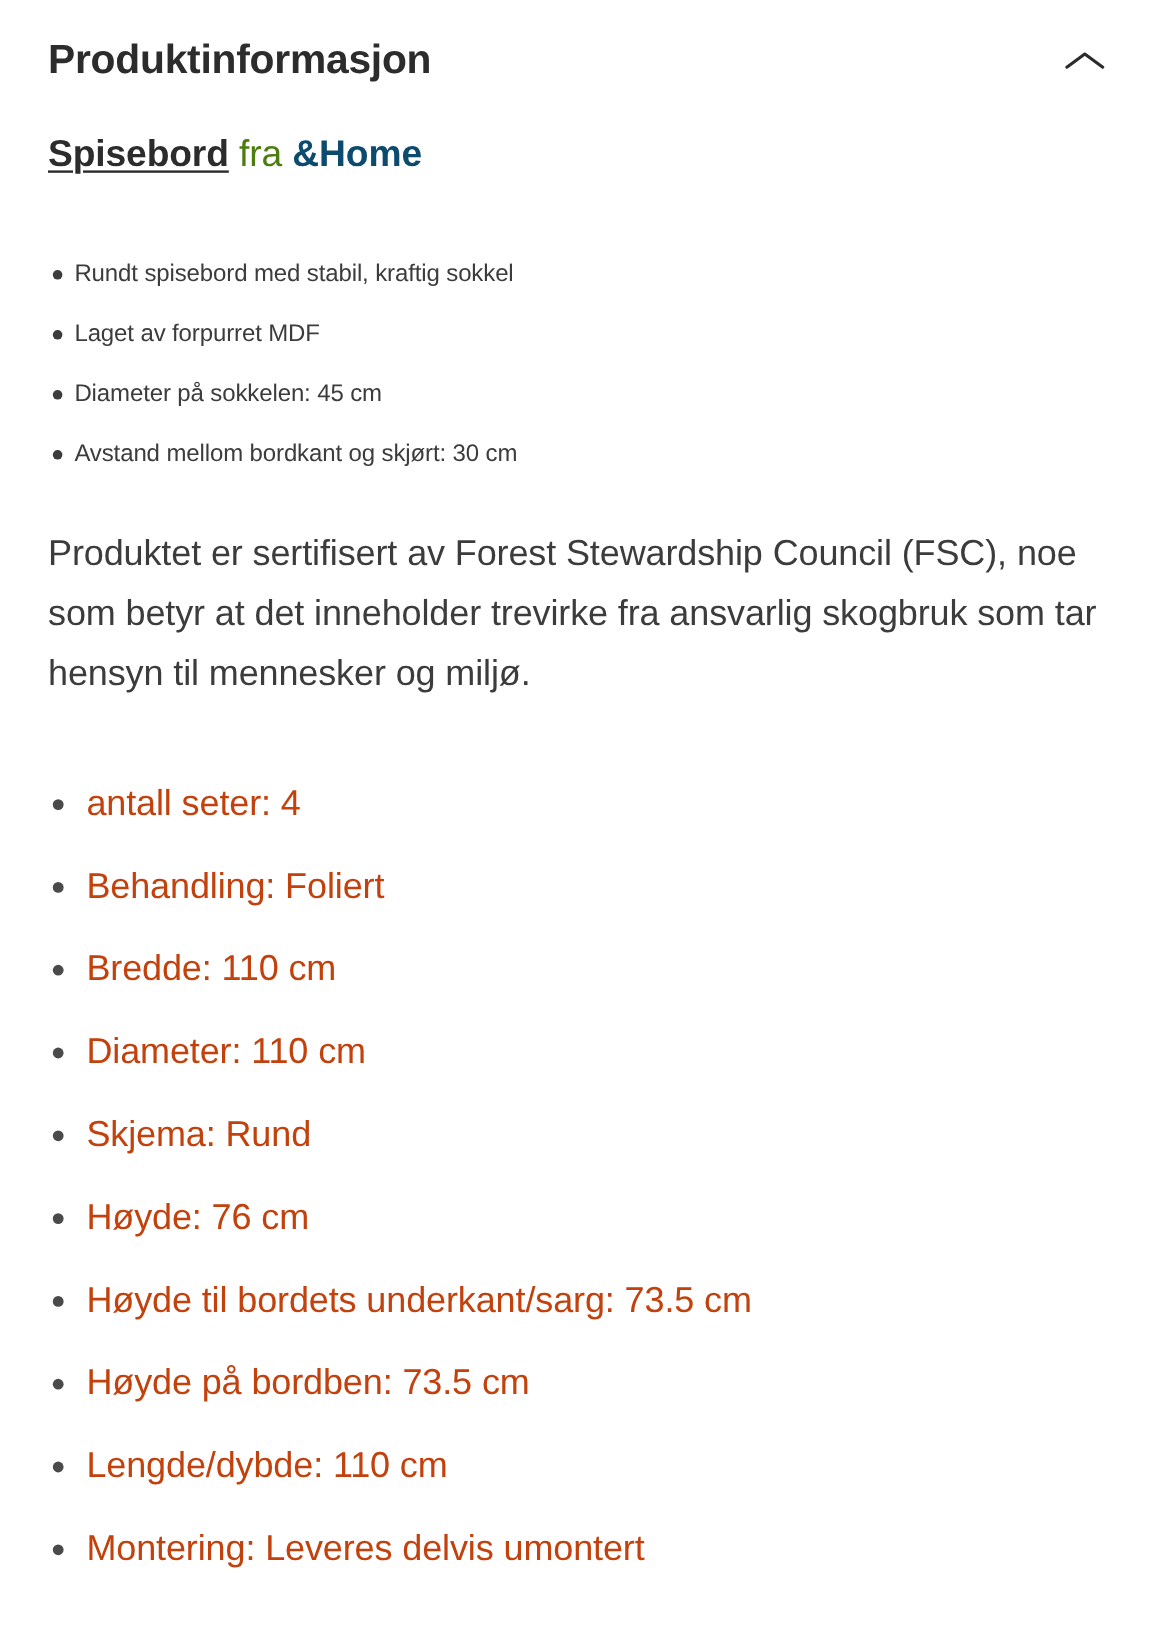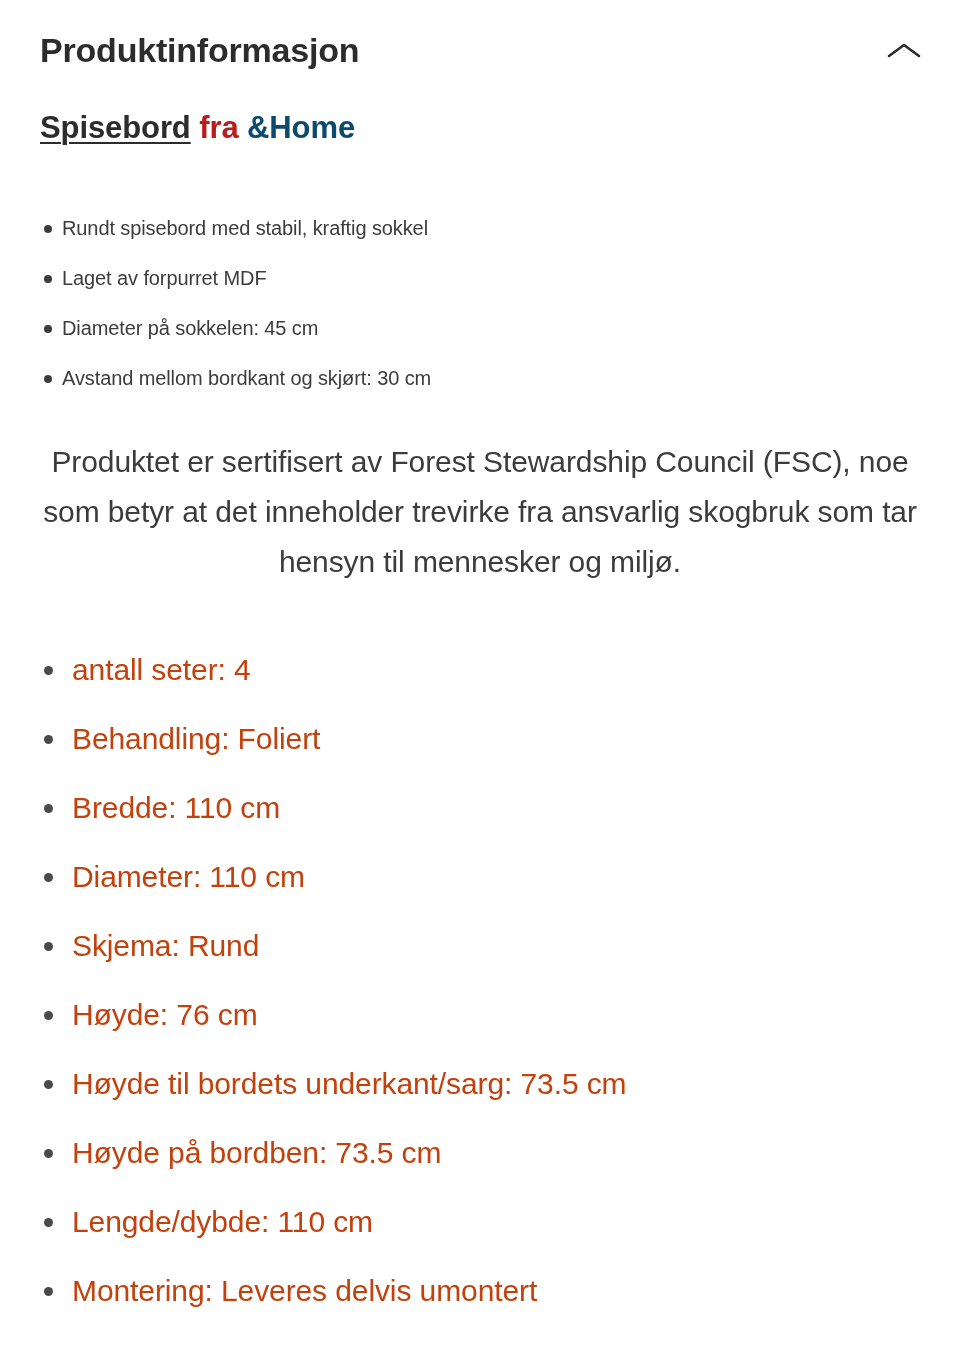--- a/index.html
+++ b/index.html
@@ -66,22 +66,22 @@
     letter-spacing: -0.1px;
   }
   .product-name {
     font-weight: 600;
     text-decoration: underline;
     text-underline-offset: 4px;
     text-decoration-thickness: 2px;
     color: #2c2c2c;
   }
   .product-prep {
-    font-weight: 700;
-    color: #b91c1c;
+    font-weight: 400;
+    color: #4d7c0f;
   }
   .brand-name {
     font-weight: 700;
     color: #0c4a6e;
   }
 
   
   .feature-list {
     list-style: none;
     margin: 0;
@@ -109,21 +109,20 @@
 
   
   .cert-paragraph {
     font-size: 30px;
     line-height: 50px;
     color: #3c3c3c;
     margin: 0;
     margin-top: 34px;
     max-width: 880px;
     letter-spacing: -0.1px;
-    text-align: center;
   }
 
   
   .spec-list {
     list-style: none;
     margin: 0;
     padding: 0;
     margin-top: 48px;
   }
   .spec-list li {

